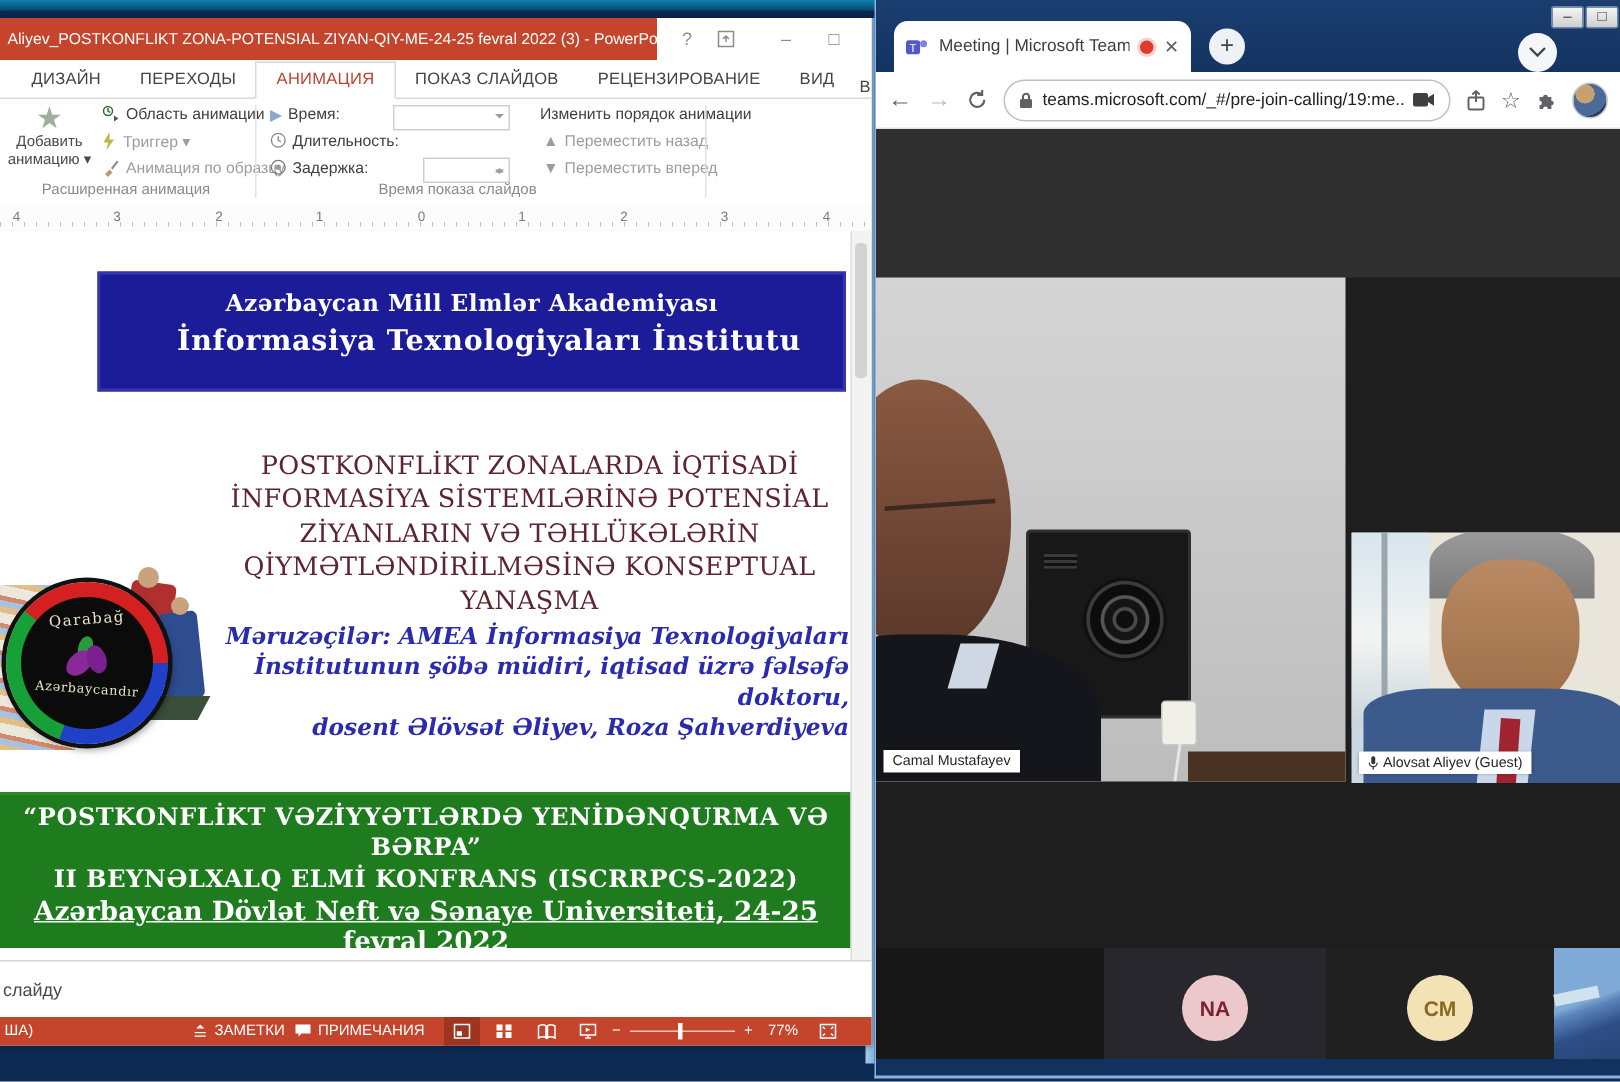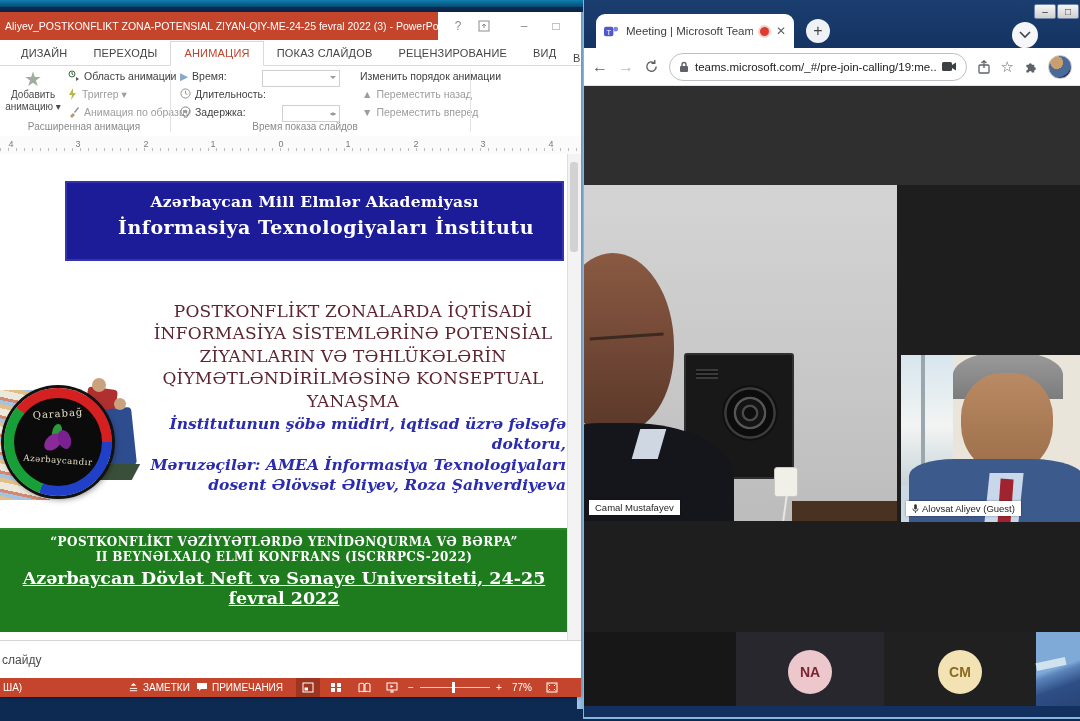--- a/index.html
+++ b/index.html
@@ -50,21 +50,21 @@
   .org-box{position:absolute;left:65px;top:27px;width:499px;height:80px;background:#1c1c99;border:2px solid #3434ad;
     color:#fff;text-align:center;box-sizing:border-box;padding-top:9px;}
   .org1{font-size:15.5px;font-weight:bold;letter-spacing:.3px;}
   .org2{font-size:19px;font-weight:bold;margin-top:5px;letter-spacing:.5px;padding-left:23px;}
   .slide-title{position:absolute;left:138px;top:146px;width:430px;font-size:17px;font-weight:normal;color:#5e2531;
     text-align:center;line-height:1.32;letter-spacing:.2px;}
   .speakers{position:absolute;left:118px;top:260px;width:448px;font-size:15.5px;font-weight:bold;font-style:italic;
     color:#2b2bb0;text-align:right;line-height:1.32;}
   .green-box{position:absolute;left:0;top:374px;width:568px;height:104px;background:#1e7b1e;border-top:2px solid #2a8a2a;
     color:#fff;text-align:center;box-sizing:border-box;padding:5px 8px 0;}
-  .conf1,.conf2{font-size:12px;font-weight:bold;line-height:1.28;letter-spacing:.4px;}
+  .conf1,.conf2{font-size:16px;font-weight:bold;line-height:1.28;letter-spacing:.4px;}
   .conf3{font-size:17.5px;font-weight:bold;margin-top:2px;text-decoration:underline;}
 
   
   .clipart{position:absolute;left:0;top:226px;width:142px;height:128px;}
   .cp-bg1{position:absolute;left:84px;top:8px;width:30px;height:60px;background:#b03030;border-radius:4px 4px 0 0;transform:rotate(8deg);}
   .cp-bg2{position:absolute;left:108px;top:28px;width:26px;height:58px;background:#2e4d8f;border-radius:4px;transform:rotate(-6deg);}
   .cp-head1{position:absolute;left:92px;top:-2px;width:14px;height:14px;background:#caa27e;border-radius:50%;}
   .cp-head2{position:absolute;left:114px;top:18px;width:12px;height:12px;background:#caa27e;border-radius:50%;}
   .cp-laptop{position:absolute;left:96px;top:84px;width:40px;height:16px;background:#3a4f3a;transform:skewX(-28deg);}
   .cp-bits{position:absolute;left:0;top:10px;width:50px;height:110px;
@@ -275,22 +275,22 @@
     <span class="ruler-num" style="left:546px;">4</span>
   </div>
 
   <div class="ppt-slide-area slide-serif">
     <div class="org-box">
       <div class="org1">Azərbaycan Mill Elmlər Akademiyası</div>
       <div class="org2">İnformasiya  Texnologiyaları  İnstitutu</div>
     </div>
     <div class="slide-title">POSTKONFLİKT ZONALARDA İQTİSADİ İNFORMASİYA SİSTEMLƏRİNƏ POTENSİAL ZİYANLARIN VƏ TƏHLÜKƏLƏRİN QİYMƏTLƏNDİRİLMƏSİNƏ KONSEPTUAL YANAŞMA</div>
     <div class="speakers">
+      <div>Məruzəçilər:  AMEA İnformasiya Texnologiyaları</div>
       <div>İnstitutunun şöbə müdiri, iqtisad üzrə fəlsəfə doktoru,</div>
-      <div>Məruzəçilər:  AMEA İnformasiya Texnologiyaları</div>
       <div>dosent Əlövsət Əliyev, Roza Şahverdiyeva</div>
     </div>
     <div class="clipart">
       <div class="cp-bits"></div>
       <div class="cp-bg1"></div>
       <div class="cp-bg2"></div>
       <div class="cp-head1"></div>
       <div class="cp-head2"></div>
       <div class="cp-laptop"></div>
       <div class="logo-ring">

